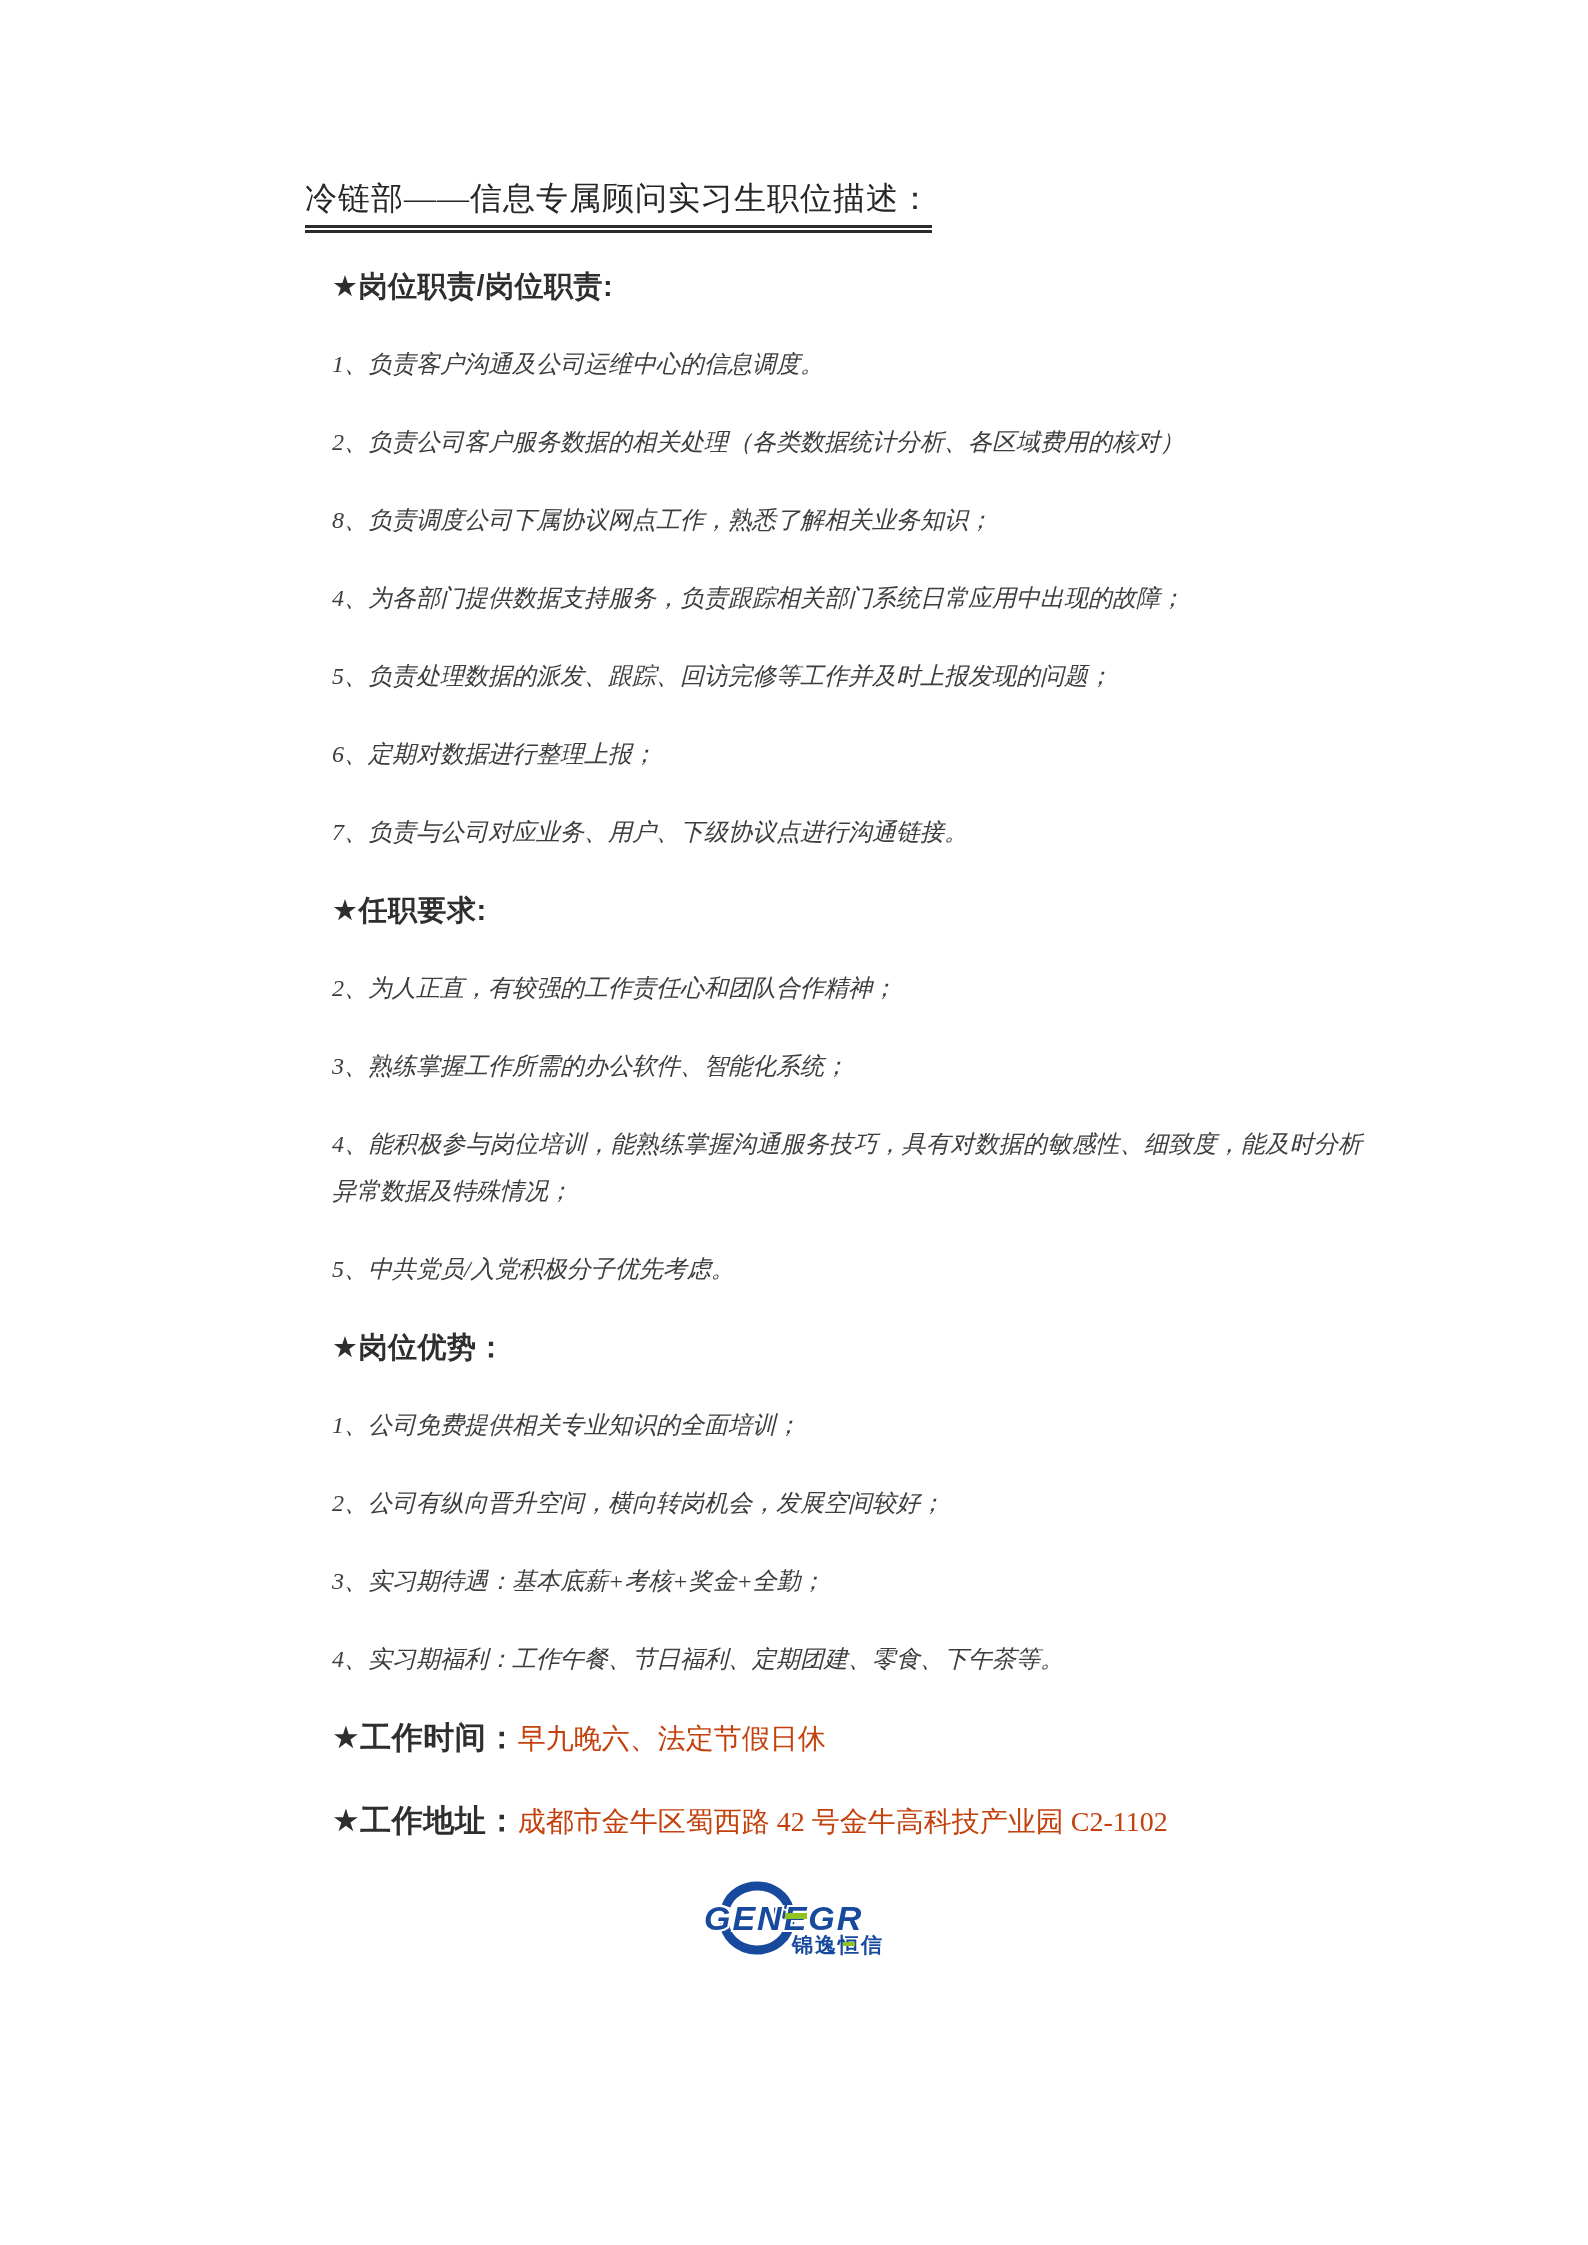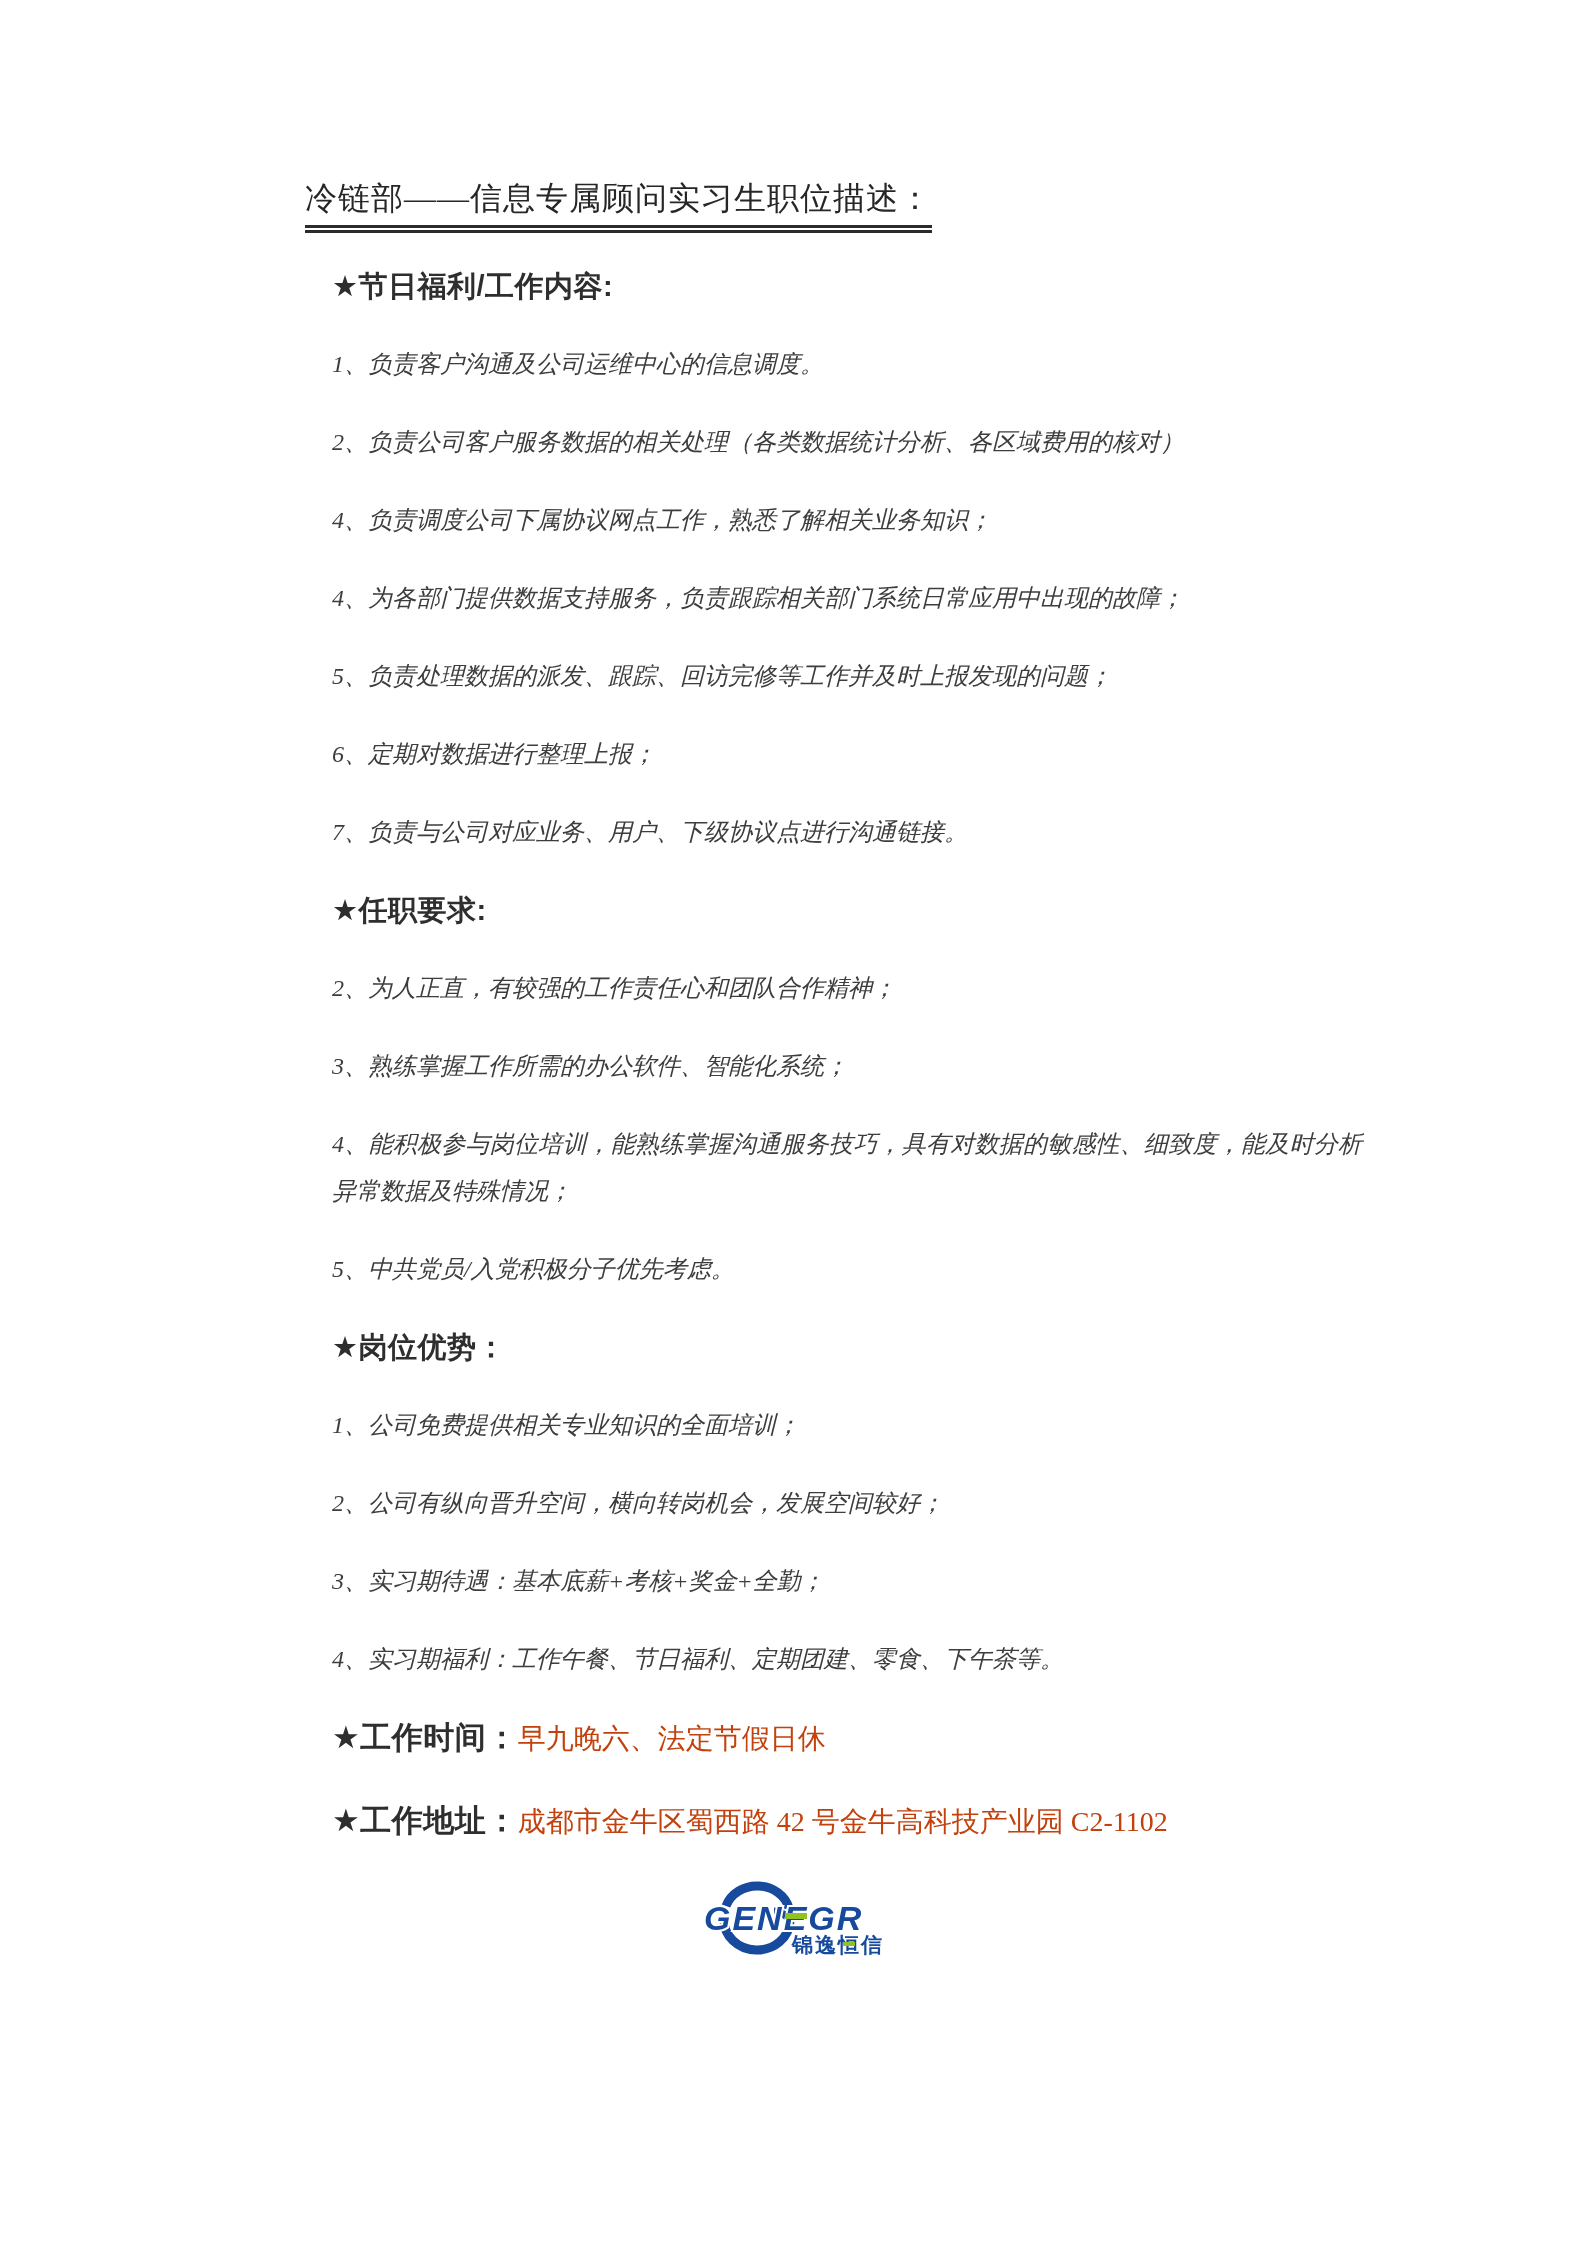--- a/index.html
+++ b/index.html
@@ -78,24 +78,24 @@
 </style>
 </head>
 <body>
 
 <div class="doc">
 
   <h1 class="doc-title">冷链部——信息专属顾问实习生职位描述：</h1>
 
   <div class="body-col">
 
-    <div class="sec-heading">★节日福利/工作内容:</div>
+    <div class="sec-heading">★岗位职责/岗位职责:</div>
     <p class="para">1、负责客户沟通及公司运维中心的信息调度。</p>
     <p class="para">2、负责公司客户服务数据的相关处理（各类数据统计分析、各区域费用的核对）</p>
-    <p class="para">4、负责调度公司下属协议网点工作，熟悉了解相关业务知识；</p>
+    <p class="para">8、负责调度公司下属协议网点工作，熟悉了解相关业务知识；</p>
     <p class="para">4、为各部门提供数据支持服务，负责跟踪相关部门系统日常应用中出现的故障；</p>
     <p class="para">5、负责处理数据的派发、跟踪、回访完修等工作并及时上报发现的问题；</p>
     <p class="para">6、定期对数据进行整理上报；</p>
     <p class="para">7、负责与公司对应业务、用户、下级协议点进行沟通链接。</p>
 
     <div class="sec-heading">★任职要求:</div>
     <p class="para">2、为人正直，有较强的工作责任心和团队合作精神；</p>
     <p class="para">3、熟练掌握工作所需的办公软件、智能化系统；</p>
     <p class="para">4、能积极参与岗位培训，能熟练掌握沟通服务技巧，具有对数据的敏感性、细致度，能及时分析异常数据及特殊情况；</p>
     <p class="para">5、中共党员/入党积极分子优先考虑。</p>

